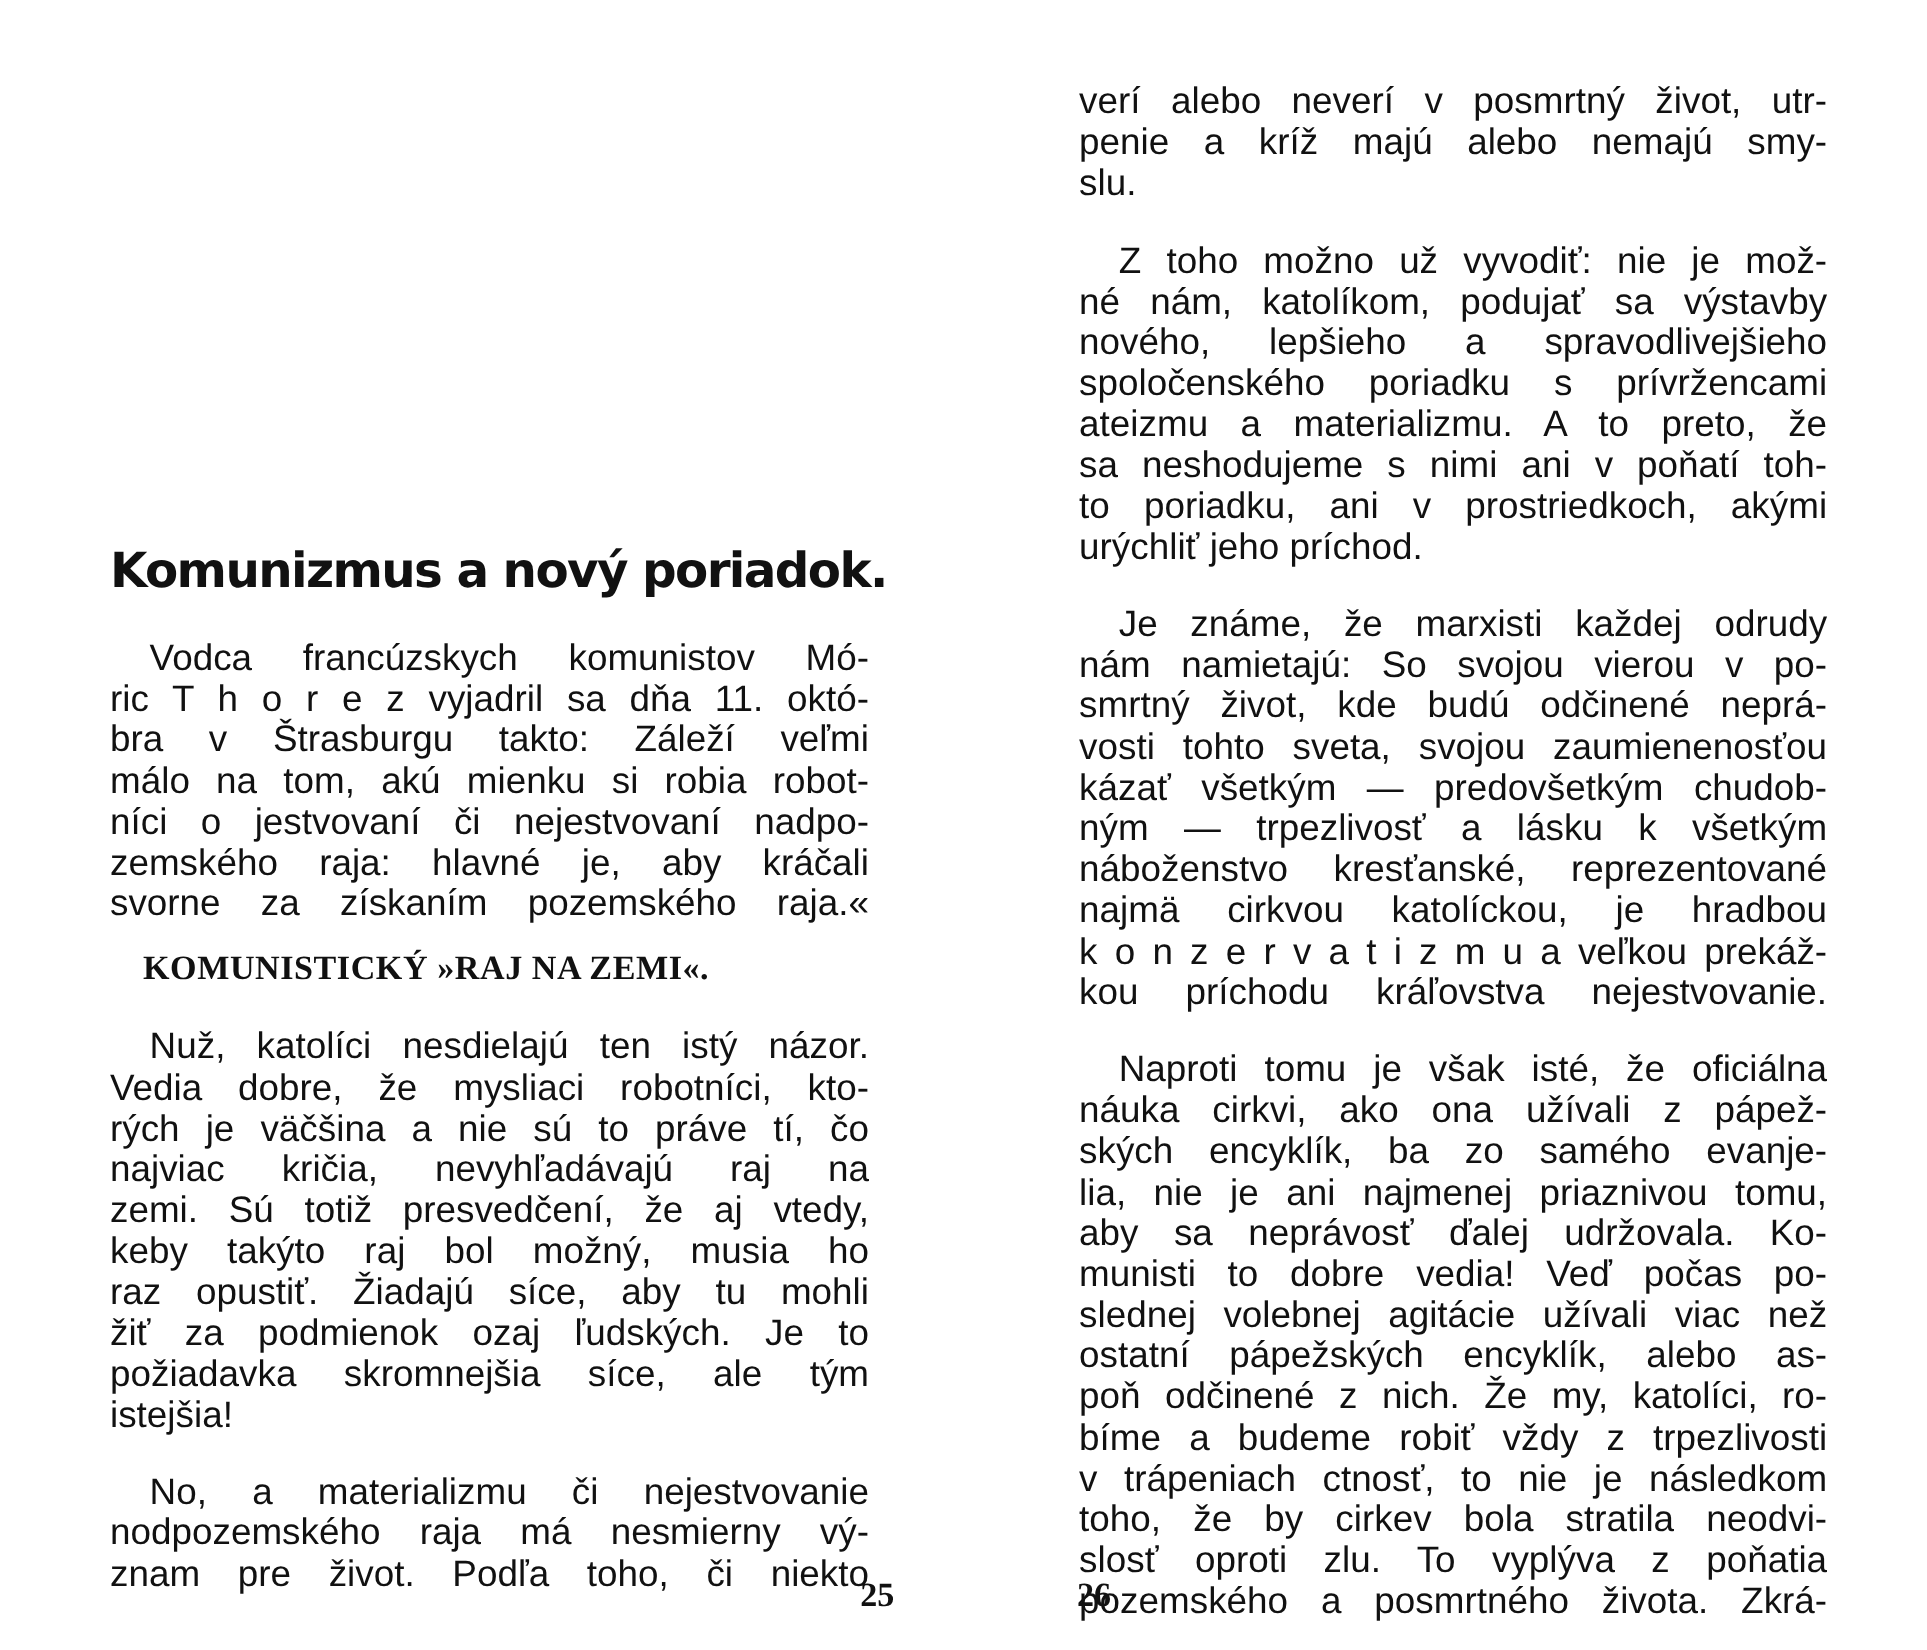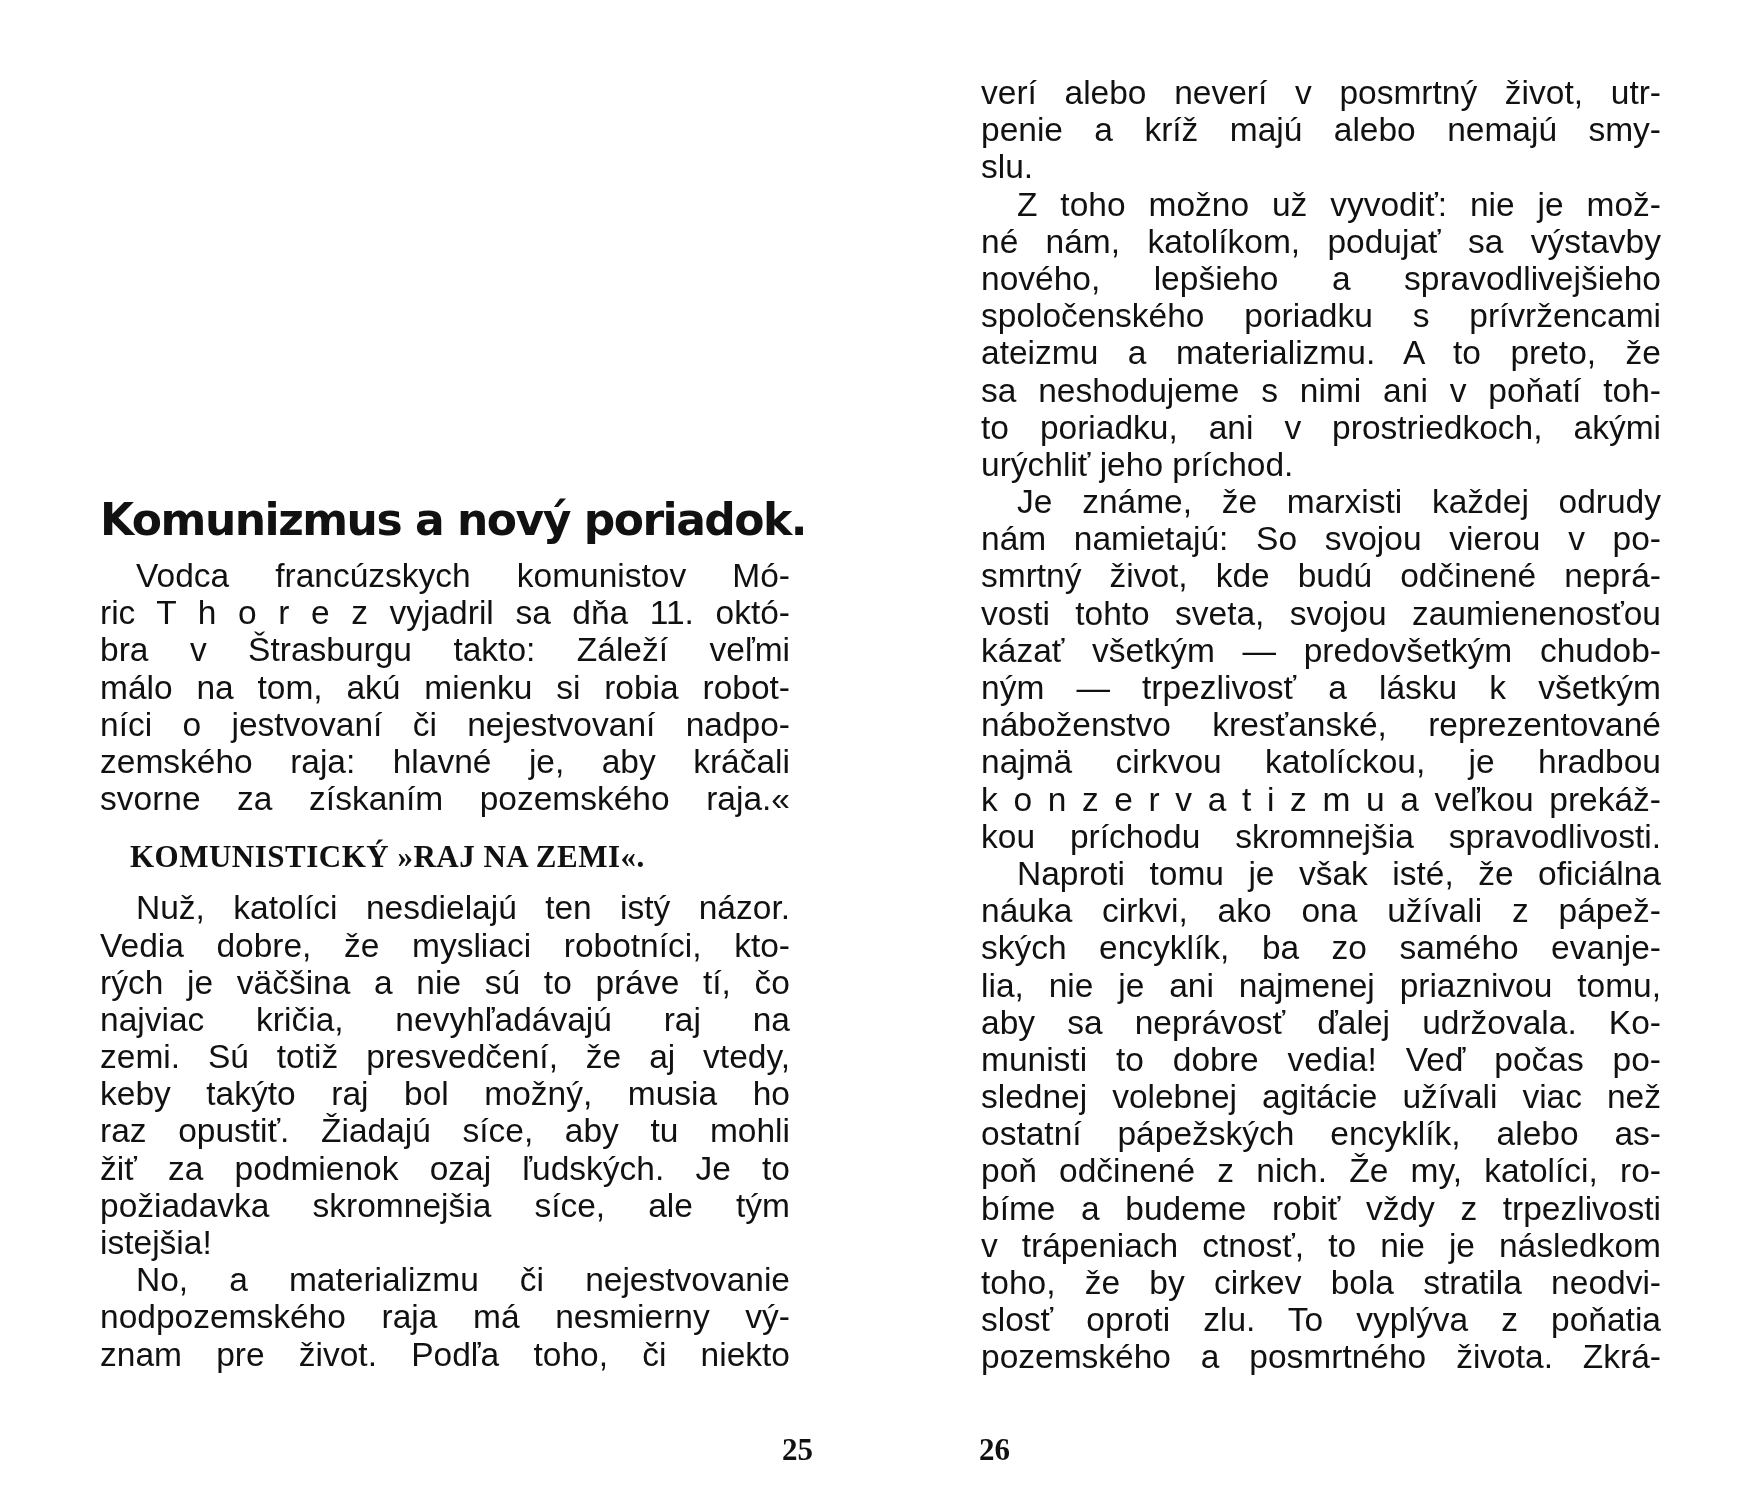--- a/index.html
+++ b/index.html
@@ -15,21 +15,21 @@
     font-size: 44px; font-weight: bold; letter-spacing: -1.5px;
     line-height: 54px; margin: 0 0 10px 0; white-space: nowrap;
   }
   .line {
     font-family: Liberation Sans, sans-serif;
     font-size: 33.5px; line-height: 37.2px; height: 37.2px;
     white-space: nowrap; text-align: justify; text-align-last: justify;
     display: block;
   }
   .line.last { text-align-last: left; }
-  .line.indent { padding-left: 36px; }
+  .line.indent { padding-left: 36px; margin-top: 33px; }
   .subhead {
     font-family: "Liberation Serif", "DejaVu Serif", serif;
     font-size: 31px; font-weight: bold; line-height: 40px;
     margin: 20px 0 12px 30px; white-space: nowrap; letter-spacing: 0.5px;
   }
   .page-number {
     position: absolute; top: 1432px;
     font-family: "Liberation Serif", "DejaVu Serif", serif;
     font-size: 31px; font-weight: bold;
   }
@@ -99,21 +99,21 @@
     <div>
       <span class="line indent">Je známe, že marxisti každej odrudy</span>
       <span class="line">nám namietajú: So svojou vierou v po-</span>
       <span class="line">smrtný život, kde budú odčinené neprá-</span>
       <span class="line">vosti tohto sveta, svojou zaumienenosťou</span>
       <span class="line">kázať všetkým — predovšetkým chudob-</span>
       <span class="line">ným — trpezlivosť a lásku k všetkým</span>
       <span class="line">náboženstvo kresťanské, reprezentované</span>
       <span class="line">najmä cirkvou katolíckou, je hradbou</span>
       <span class="line">k o n z e r v a t i z m u  a veľkou prekáž-</span>
-      <span class="line">kou príchodu skromnejšia spravodlivosti.</span>
+      <span class="line">kou príchodu kráľovstva nejestvovanie.</span>
     </div>
 
     <div>
       <span class="line indent">Naproti tomu je však isté, že oficiálna</span>
       <span class="line">náuka cirkvi, ako ona užívali z pápež-</span>
       <span class="line">ských encyklík, ba zo samého evanje-</span>
       <span class="line">lia, nie je ani najmenej priaznivou tomu,</span>
       <span class="line">aby sa neprávosť ďalej udržovala. Ko-</span>
       <span class="line">munisti to dobre vedia! Veď počas po-</span>
       <span class="line">slednej volebnej agitácie užívali viac než</span>

